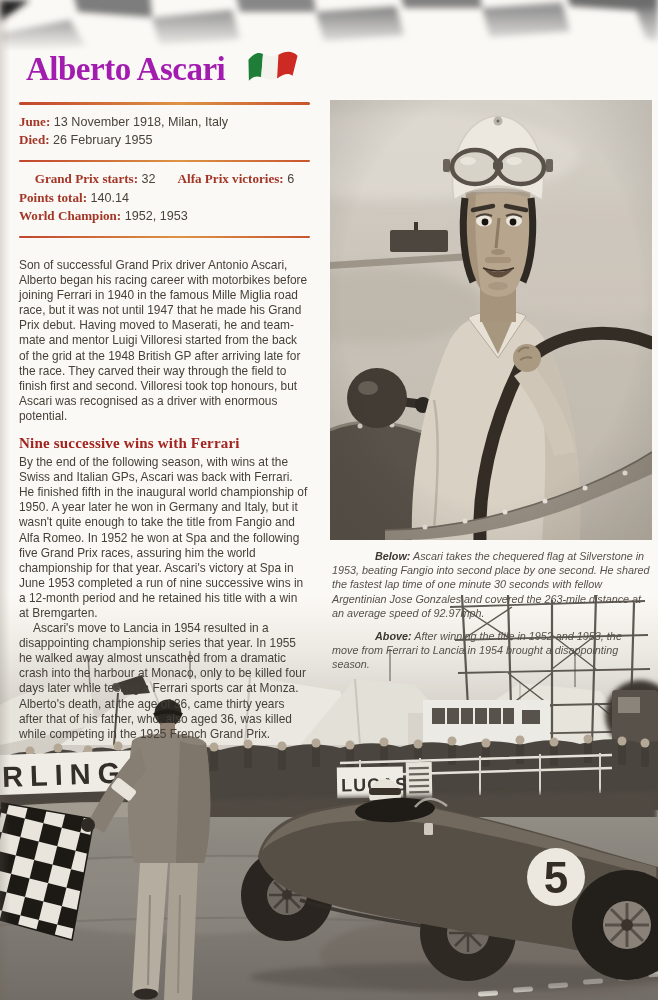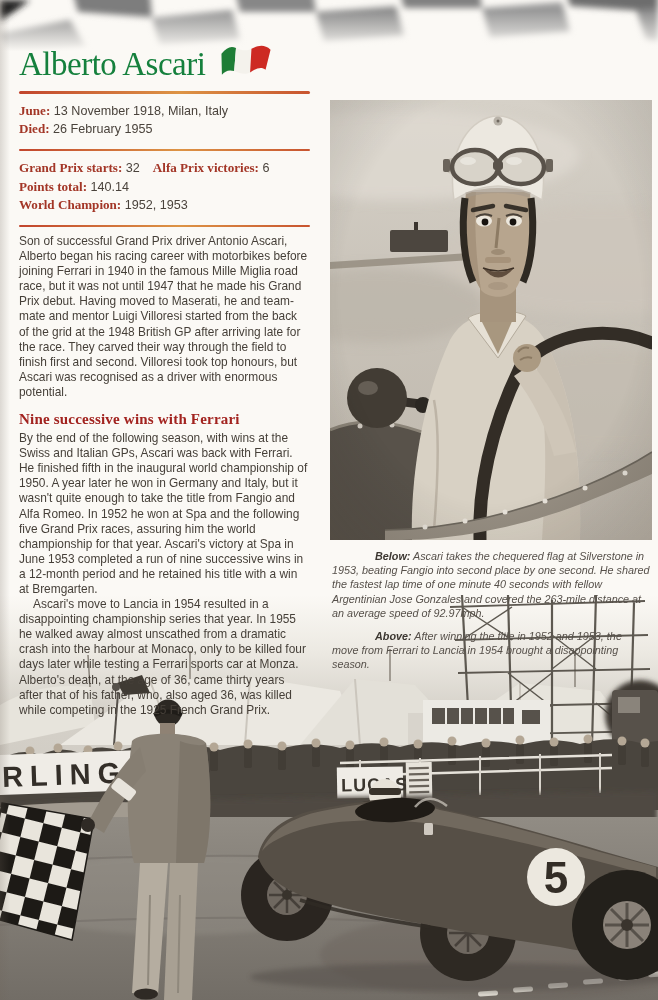--- a/index.html
+++ b/index.html
@@ -4,31 +4,31 @@
 <style>
   html,body{margin:0;padding:0;background:#e8e6e1;}
   .page{position:relative;width:658px;height:1000px;margin:0 auto;background:#fbf9f5;
         overflow:hidden;font-family:"Liberation Sans",sans-serif;}
   .page::before{content:"";position:absolute;left:0;top:0;bottom:0;width:10px;z-index:9;
         background:linear-gradient(90deg,rgba(110,100,90,.22),rgba(110,100,90,0));pointer-events:none;}
   .checkered-top{position:absolute;top:0;left:0;width:658px;height:56px;}
 
   .left-col{position:absolute;left:19px;top:46px;width:291px;z-index:2;}
   .title-row{display:flex;align-items:center;gap:12px;margin:0 0 9px 0;}
-  h1.title{margin:0;font-family:"Liberation Serif",serif;font-weight:normal;font-size:33px;
-        letter-spacing:-.5px;color:#15803d;line-height:1;white-space:nowrap;}
+  h1.title{margin:7px;font-family:"Liberation Serif",serif;font-weight:bold;font-size:33px;
+        letter-spacing:-.5px;color:#a21caf;line-height:1;white-space:nowrap;}
   .flag{width:58px;height:40px;flex:0 0 auto;margin-top:-4px;}
   .rule{height:2.5px;border-radius:2px;margin:6px 0;
         background:linear-gradient(90deg,#c2452d,#dd9445 55%,#c8542f);}
   .info-block{padding:2px 0 4px;}
   .info-row{font-size:12.6px;line-height:17.5px;color:#4a433c;}
   .label{font-family:"Liberation Serif",serif;font-weight:bold;color:#a33627;font-size:13.1px;}
-  .stats-row1{display:flex;gap:13px;}
+  .stats-row1{display:flex;gap:22px;justify-content:center;}
   .body-text{font-size:11.9px;line-height:15.1px;color:#453f38;margin:0;text-align:left;}
-  .p1{margin-top:7px;}
+  .p1{margin-top:20px;}
   .section-heading{font-family:"Liberation Serif",serif;font-weight:bold;font-size:15px;
         color:#a2231f;margin:11px 0 3px 0;letter-spacing:.2px;}
   .p3{text-indent:14px;}
 
   .right-col{position:absolute;left:330px;top:100px;width:322px;z-index:3;}
   .portrait{width:322px;height:440px;display:block;}
   .caption{font-size:10.8px;line-height:14.2px;font-style:italic;color:#56504a;margin:9px 2px 0 2px;}
   .cap-label{font-weight:bold;color:#3c3731;margin-left:43px;}
 
   .bottom-photo{position:absolute;left:0;top:595px;width:658px;height:405px;z-index:1;}
@@ -230,21 +230,21 @@
         <circle cx="95" cy="427" r="2.5" fill="#e8e3da"></circle>
           <circle cx="135" cy="421" r="2.5" fill="#e8e3da"></circle>
         <circle cx="175" cy="412" r="2.5" fill="#e8e3da"></circle>
           <circle cx="215" cy="401" r="2.5" fill="#e8e3da"></circle>
         <circle cx="255" cy="388" r="2.5" fill="#e8e3da"></circle>
           <circle cx="295" cy="373" r="2.5" fill="#e8e3da"></circle>
       </g>
       <rect width="322" height="440" fill="url(#vig)"></rect>
     </svg>
 
-    <p class="caption"><span class="cap-label">Below:</span><span> Ascari takes the chequered flag at Silverstone in 1953, beating Fangio into second place by one second. He shared the fastest lap time of one minute 40 seconds with fellow Argentinian Jose Gonzales and covered the 263-mile distance at an average speed of 92.97mph.</span></p>
+    <p class="caption"><span class="cap-label">Below:</span><span> Ascari takes the chequered flag at Silverstone in 1953, beating Fangio into second place by one second. He shared the fastest lap time of one minute 30 seconds with fellow Argentinian Jose Gonzales and covered the 263-mile distance at an average speed of 92.97mph.</span></p>
     <p class="caption"><span class="cap-label">Above:</span><span> After winning the title in 1952 and 1953, the move from Ferrari to Lancia in 1954 brought a disappointing season.</span></p>
   </div>
 
   <div class="bottom-photo">
     <svg viewBox="0 0 658 405" width="658" height="405">
       <defs>
         <linearGradient id="sky" x1="0" y1="0" x2="0" y2="1">
           <stop offset="0" stop-color="#fbf9f5"></stop>
             <stop offset="0.22" stop-color="#ece9e2"></stop>
           <stop offset="0.45" stop-color="#d5d1c9"></stop>

